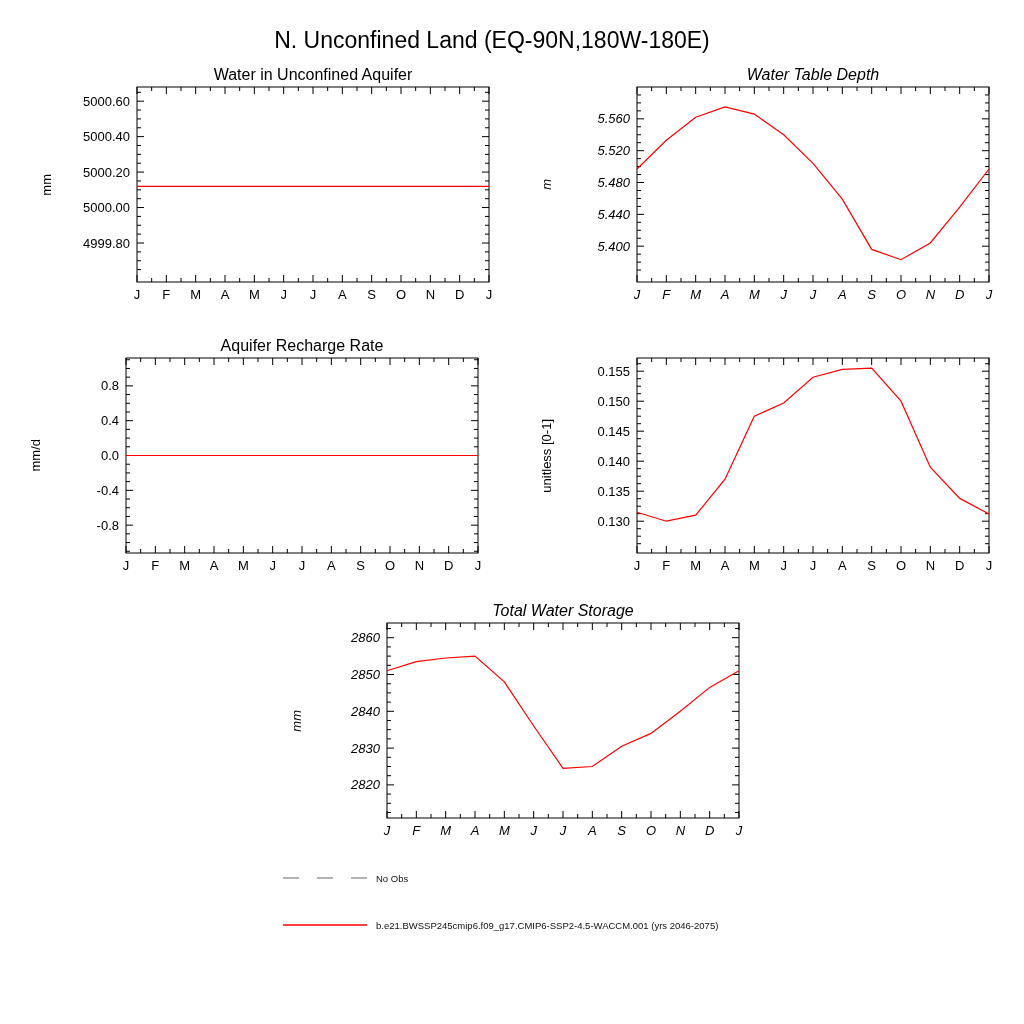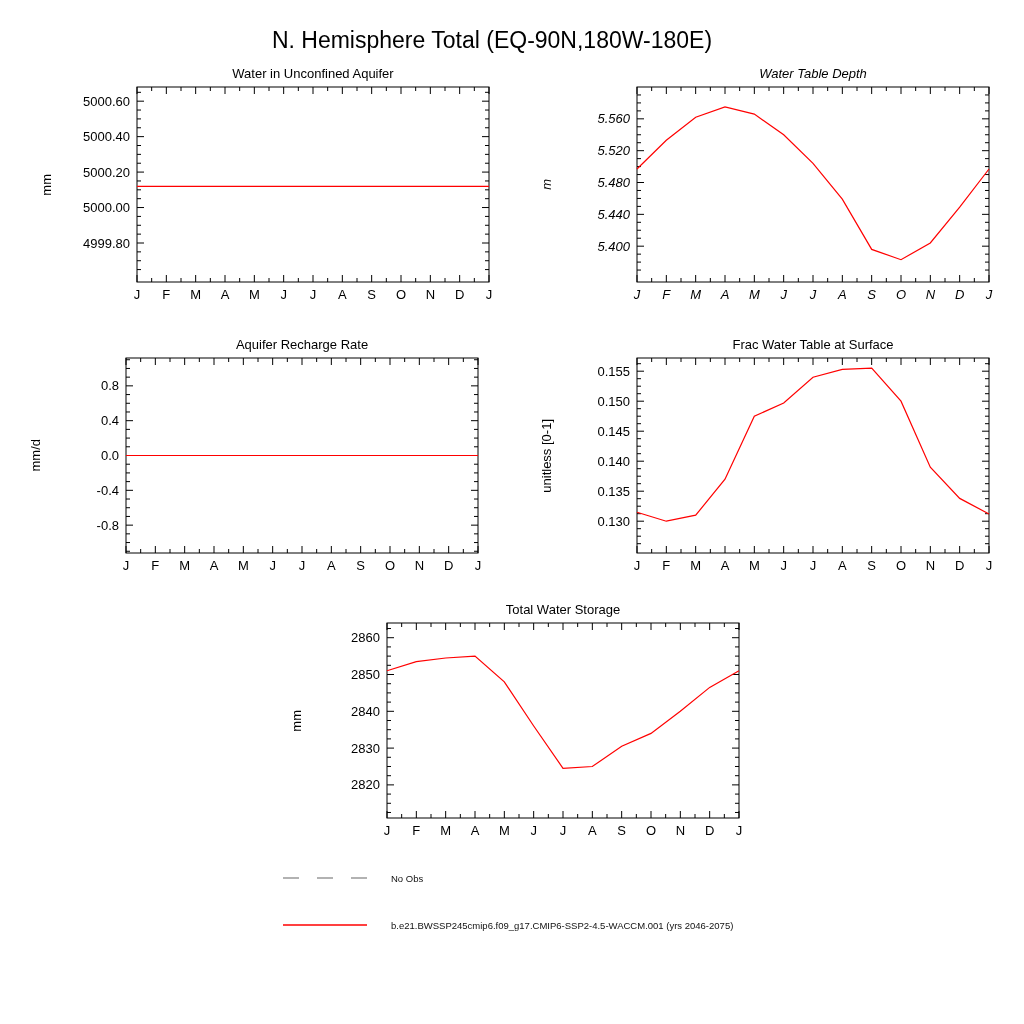--- a/index.html
+++ b/index.html
@@ -5,38 +5,38 @@
   * { margin:0; padding:0; box-sizing:border-box; }
   html,body { background:#ffffff; }
   body { font-family:"Liberation Sans", sans-serif; color:#000; }
   .page { position:relative; width:1024px; height:1024px; background:#fff; overflow:hidden; }
   .main-title { position:absolute; left:0; top:27px; width:984px; text-align:center; font-size:23px; color:#000; }
   .panel { position:absolute; width:471px; height:251px; }
   .p1 { left:32px;  top:64px; }
   .p2 { left:532px; top:64px;font-style:italic; }
   .p3 { left:21px;  top:335px; }
   .p4 { left:532px; top:335px; }
-  .p5 { left:282px; top:600px; }
-  .panel-title { position:absolute; left:105px; top:2px; width:352px; text-align:center; font-size:13px; color:#000; }
+  .p5 { left:282px; top:600px;font-style:italic; }
+  .panel-title { position:absolute; left:105px; top:2px; width:352px; text-align:center; font-size:16px; color:#000; }
   .ylabel { position:absolute; left:6px; top:22px; width:16px; height:197px; display:flex; align-items:center; justify-content:center; }
   .ylabel span { writing-mode:vertical-rl; transform:rotate(180deg); font-size:13px; white-space:nowrap; color:#000; }
   .plot { position:absolute; left:0; top:22px; width:471px; height:229px; display:block; }
   svg text.tick { font-family:"Liberation Sans", sans-serif; font-size:13px; fill:#000; }
-  .legend-row { position:absolute; display:flex; align-items:center; gap:24px; }
+  .legend-row { position:absolute; display:flex; align-items:center; gap:9px; }
   .legend-1 { left:283px; top:872px; }
   .legend-2 { left:283px; top:919px;justify-content:flex-end; }
   .legend-row svg { width:84px; height:12px; display:block; }
   .legend-label { font-size:9.5px; color:#111; white-space:nowrap; }
 </style>
 </head>
 <body>
 
 <div class="page">
 
-  <div class="main-title">N. Hemisphere Total (EQ-90N,180W-180E)</div>
+  <div class="main-title">N. Unconfined Land (EQ-90N,180W-180E)</div>
 
   <div class="panel p1">
     <div class="panel-title">Water in Unconfined Aquifer</div>
     <div class="ylabel">
         <span>mm</span>
       </div>
     <svg class="plot" viewBox="0 0 471 229">
         <rect x="105" y="1" width="352" height="195" fill="none" stroke="#000000" stroke-width="1"></rect>
         <line x1="105" y1="196" x2="105" y2="189" stroke="#000000"></line>
         <line x1="105" y1="1" x2="105" y2="8" stroke="#000000"></line>
@@ -396,21 +396,20 @@
         <line x1="457" y1="20.151785714285694" x2="453" y2="20.151785714285694" stroke="#000000"></line>
         <line x1="105" y1="11.446428571428584" x2="109" y2="11.446428571428584" stroke="#000000"></line>
         <line x1="457" y1="11.446428571428584" x2="453" y2="11.446428571428584" stroke="#000000"></line>
         <line x1="105" y1="2.7410714285714164" x2="109" y2="2.7410714285714164" stroke="#000000"></line>
         <line x1="457" y1="2.7410714285714164" x2="453" y2="2.7410714285714164" stroke="#000000"></line>
         <polyline points="105.0,98.5 134.3,98.5 163.7,98.5 193.0,98.5 222.3,98.5 251.7,98.5 281.0,98.5 310.3,98.5 339.7,98.5 369.0,98.5 398.3,98.5 427.7,98.5 457.0,98.5" fill="none" stroke="#ff0000" stroke-width="1.2"></polyline>
       </svg>
   </div>
 
   <div class="panel p4">
-    <div class="panel-title">Frac Water Table at Surface</div>
     <div class="ylabel">
         <span>unitless [0-1]</span>
       </div>
     <svg class="plot" viewBox="0 0 471 229">
         <rect x="105" y="1" width="352" height="195" fill="none" stroke="#000000" stroke-width="1"></rect>
         <line x1="105" y1="196" x2="105" y2="189" stroke="#000000"></line>
         <line x1="105" y1="1" x2="105" y2="8" stroke="#000000"></line>
         <text x="105" y="213" text-anchor="middle" class="tick">J</text>
         <line x1="119.66666666666667" y1="196" x2="119.66666666666667" y2="192" stroke="#000000"></line>
         <line x1="119.66666666666667" y1="1" x2="119.66666666666667" y2="5" stroke="#000000"></line>

